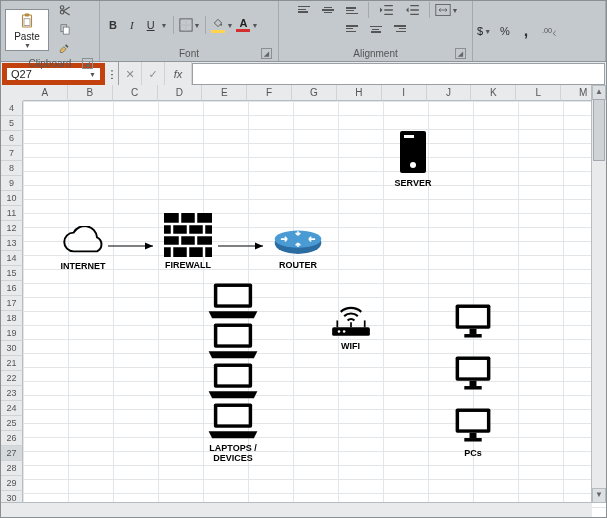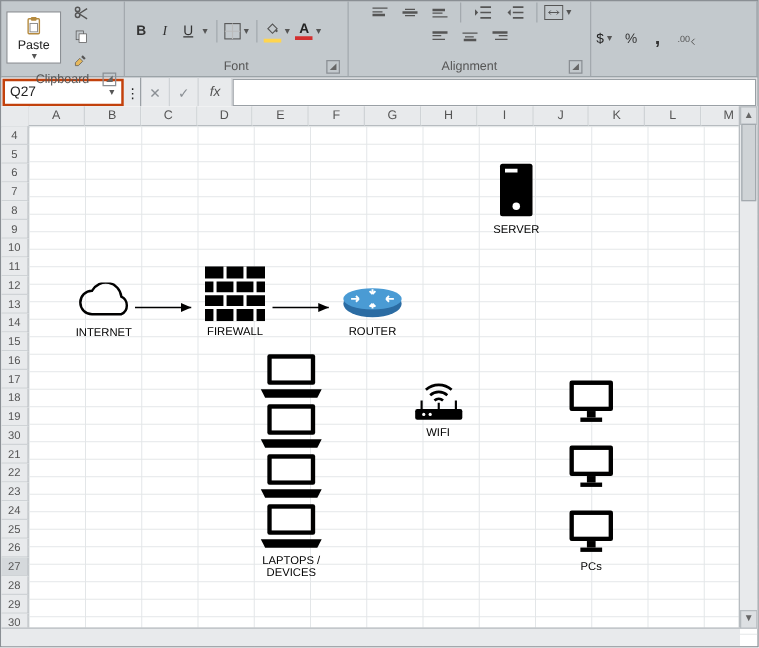--- a/index.html
+++ b/index.html
@@ -24,41 +24,41 @@
   
   .underline{text-decoration:underline}
   .colorbar{width:14px;border-bottom:3px solid var(--c);line-height:11px;text-align:center;font-weight:bold}
 
   
   .align-ic{display:inline-block}
   .align-ic span{display:block;background:#555;height:1.3px;margin:1.4px 0}
 
   
   #fbar{display:flex;height:24px;background:#e8eaec;border-bottom:1px solid #9aa0a5}
-  #namebox{width:85px;border:2px solid #c2410c;background:#fff;margin:1px;display:flex;align-items:center;padding:0 4px;font-size:11px;justify-content:space-between}
+  #namebox{width:85px;border:5px solid #c2410c;background:#fff;margin:1px;display:flex;align-items:center;padding:0 4px;font-size:11px;justify-content:space-between}
   .fx-sep{width:12px;border-right:1px solid #9aa0a5;display:flex;align-items:center;justify-content:center}
   .fx-btn{width:22px;display:flex;align-items:center;justify-content:center;color:#8a8f94;border-right:1px solid #cfd3d6}
   #fx-label{width:26px;display:flex;align-items:center;justify-content:center;font-style:italic;color:#555;border-right:1px solid #cfd3d6}
   #fx-input{flex:1;background:#fff;border:1px solid #9aa0a5;margin:1px 1px 1px 0}
 
   
   #sheet-wrap{position:absolute;left:0;right:0;top:84px;bottom:0;background:#fff;overflow:hidden}
   #corner{position:absolute;left:0;top:0;width:22px;height:16px;background:#e8eaec;border-right:1px solid #b7bcc0;border-bottom:1px solid #b7bcc0}
   #colhead{position:absolute;left:22px;right:0;top:0;height:16px;display:flex}
   .ch{width:45px;background:#e8eaec;border-right:1px solid #cfd3d6;border-bottom:1px solid #b7bcc0;text-align:center;font-size:10px;line-height:16px;color:#555}
   #rowhead{position:absolute;left:0;top:16px;bottom:0;width:22px}
   .rh{height:14px;background:#e8eaec;border-bottom:1px solid #cfd3d6;border-right:1px solid #b7bcc0;text-align:center;font-size:9px;line-height:14px;color:#555}
   .rh.sel{background:#d5d9dc;font-weight:normal}
   #cells{position:absolute;left:22px;top:16px;right:0;bottom:0;
     background-image:linear-gradient(to right,#e3e6e8 1px,transparent 1px),linear-gradient(to bottom,#e3e6e8 1px,transparent 1px);
     background-size:45px 14px}
 
   
   #diagram{position:absolute;left:0;top:0;right:0;bottom:0;pointer-events:none}
-  .node{position:absolute;text-align:center;font-size:9px;font-weight:normal;color:#000;pointer-events:auto}
+  .node{position:absolute;text-align:center;font-size:9px;font-weight:bold;color:#000;pointer-events:auto}
   .node svg{display:block;margin:0 auto}
   .node-label{margin-top:3px}
 
   
   #vscroll{position:absolute;right:0;top:84px;bottom:14px;width:14px;background:#e8eaec;border-left:1px solid #b7bcc0}
   #vscroll .thumb{position:absolute;top:14px;left:1px;right:1px;height:60px;background:#cfd3d6;border:1px solid #a3a9ae}
   #vscroll .arr{position:absolute;left:0;right:0;height:13px;background:#dde0e3;border:1px solid #b7bcc0;font-size:8px;text-align:center;line-height:11px;color:#666}
   #hscroll{position:absolute;left:0;right:14px;bottom:0;height:14px;background:#e8eaec;border-top:1px solid #b7bcc0}
 </style>
 </head>

